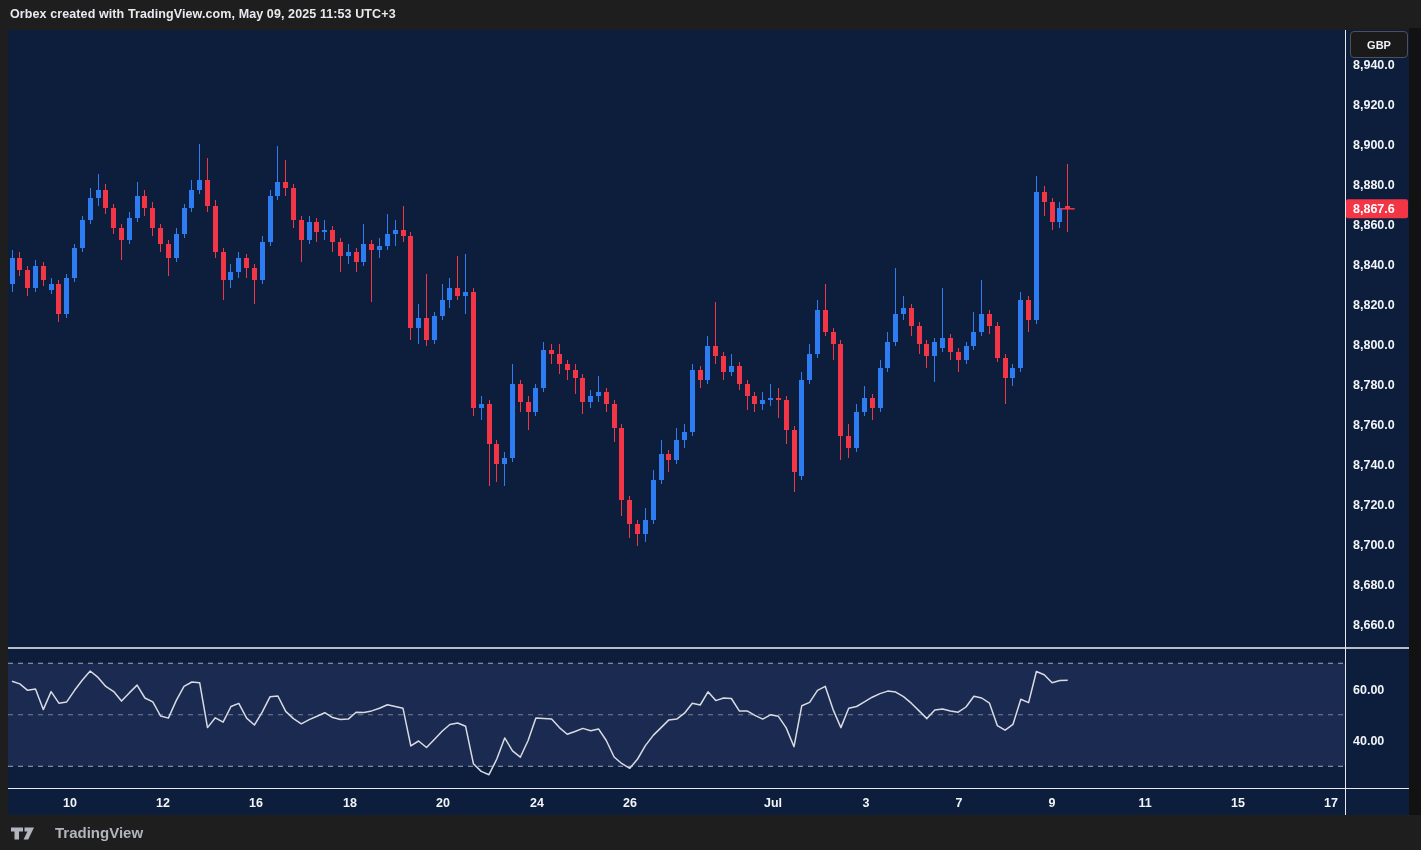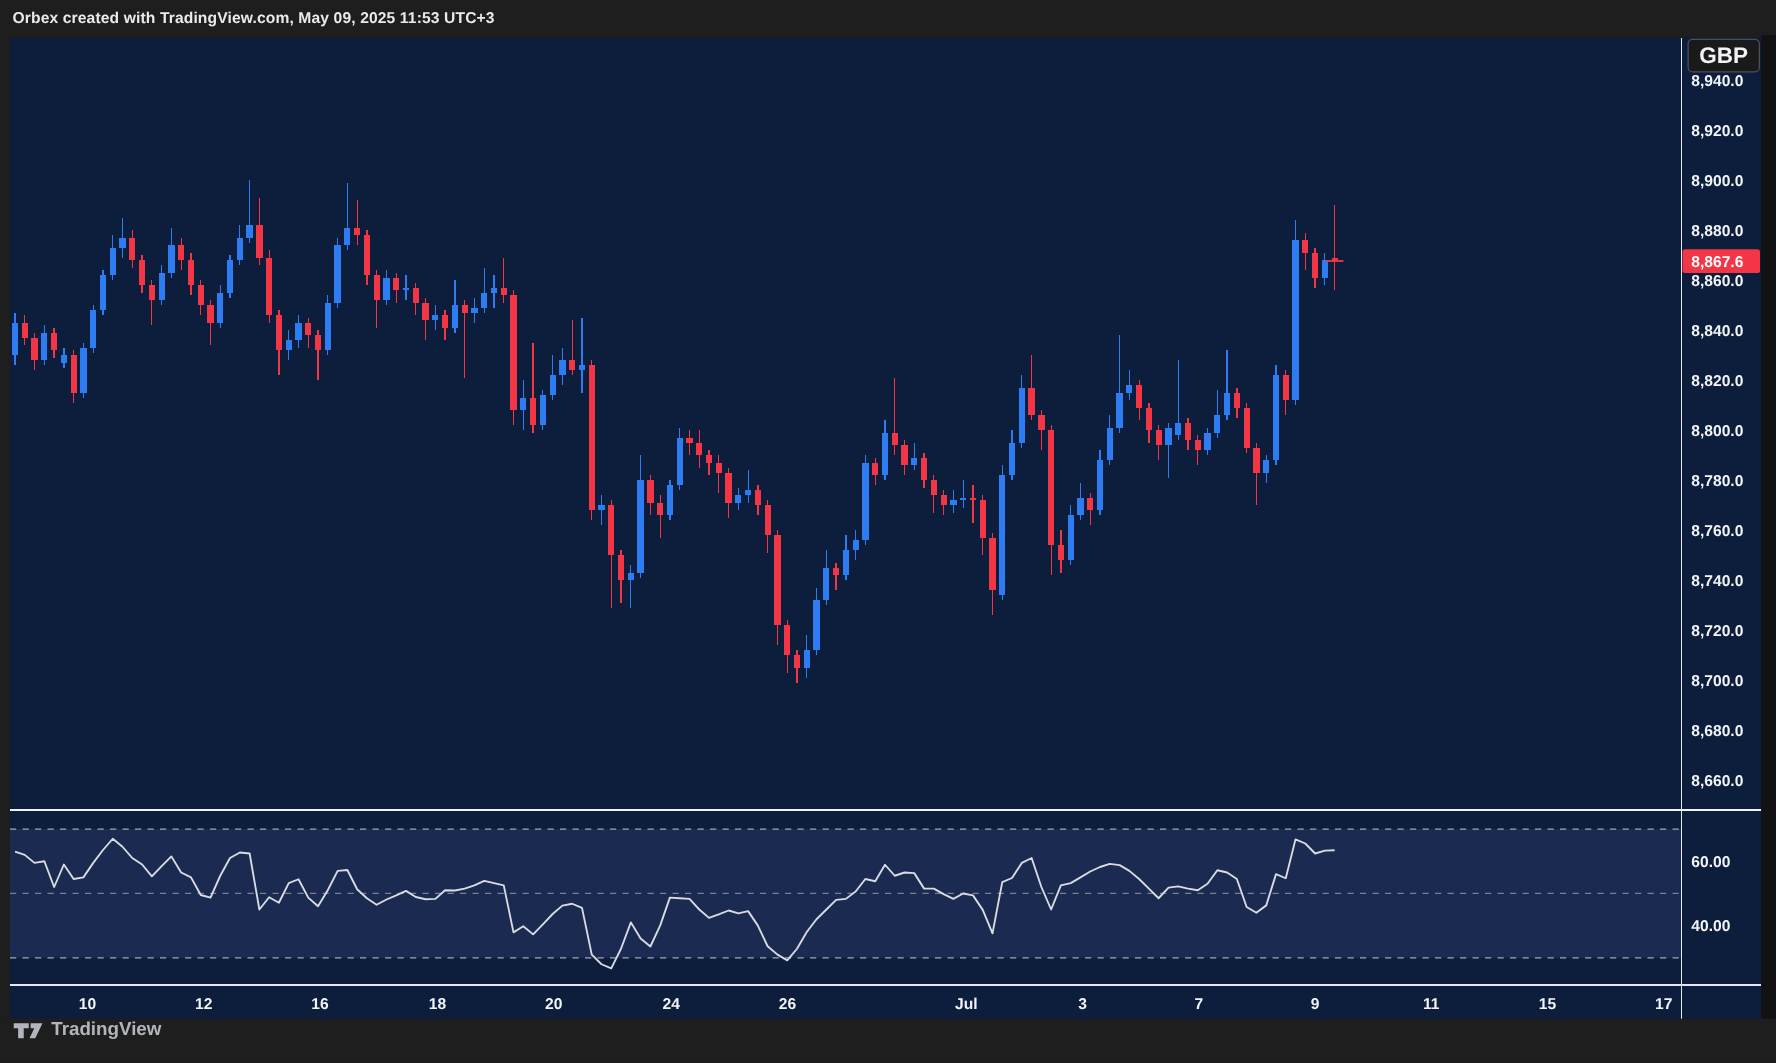--- a/index.html
+++ b/index.html
@@ -13,25 +13,25 @@
                    letter-spacing:.1px; }
 
   .chart-area { position:absolute; left:8px; top:30px; width:1221px; height:787px; }
   #chart-svg { display:block; width:1401px; height:787px; }
 
   .right-strip { position:absolute; left:1409px; top:28px; width:12px; height:787px;
                  background:#121212; }
 
   .gbp-btn { position:absolute; left:1350px; top:31px; width:58px; height:27px;
              background:#1a1a1a; border:1px solid #4d5058; border-radius:4px;
-             color:#f0f2f6; font-size:18px; font-weight:700;
+             color:#f0f2f6; font-size:11px; font-weight:700;
              display:flex; align-items:center; justify-content:center; cursor:pointer; }
 
   .bottombar { position:absolute; left:0; top:815px; width:1421px; height:35px;
-               background:#1e1e1e; display:flex; align-items:flex-start; }
+               background:#1e1e1e; display:flex; align-items:center;gap:14px; }
   .tv-logo { margin-left:10px; display:inline-flex; align-items:center; }
   .tv-text { color:#b2b5be; font-size:15px; font-weight:700; margin-left:6px; }
 </style>
 </head>
 <body>
 
 <div class="screen">
 
   <div class="titlebar">
     <span>Orbex created with TradingView.com, May 09, 2025 11:53 UTC+3</span>

